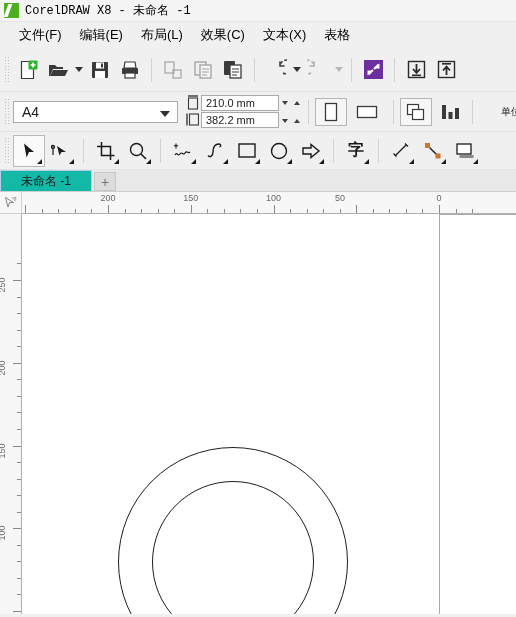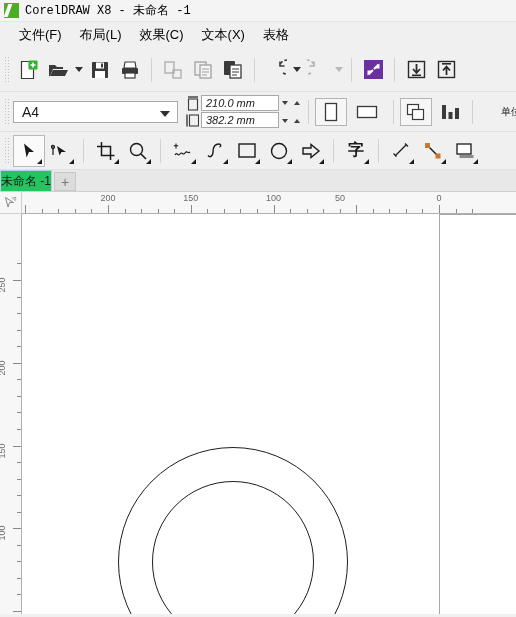--- a/index.html
+++ b/index.html
@@ -99,21 +99,21 @@
     display:flex; align-items:center;
     padding-left:8px;
     font-size:14px;
     position:relative;
     flex:0 0 auto;
   }
   .page-select .sel-caret{
     position:absolute; right:7px; top:9px;
     width:0;height:0;border-left:5px solid transparent;border-right:5px solid transparent;border-top:6px solid #303030;
   }
-  .dim-group { display:flex; align-items:center; margin-left:8px; flex:0 0 auto;font-style:italic; }
+  .dim-group { display:flex; align-items:flex-start; margin-left:8px; flex:0 0 auto; }
   .dim-icons { display:flex; flex-direction:column; gap:2px; margin-right:2px; }
   .dim-fields { display:flex; flex-direction:column; gap:1px; }
   .dim-field {
     width:78px; height:16px;
     border:1px solid #a9a9a9;
     background:#fff;
     font-size:11px;
     display:flex; align-items:center;
     padding-left:4px;
   }
@@ -153,24 +153,24 @@
   }
   .tool-text { font-size:16px; font-weight:bold; font-family:"DejaVu Sans", sans-serif; }
 
   
   .tabbar {
     height:22px; background:#e8e8e8;
     display:flex; align-items:flex-end;
     border-bottom:1px solid #cfcfcf;
   }
   .doc-tab {
-    height:21px; background:#22c55e;
+    height:21px; background:#14b8a6;
     border:1px solid #b4cfe3; border-bottom:none;
     display:flex;align-items:center;
-    padding:0 0; font-size:12px; white-space:nowrap;
+    padding:0 20px; font-size:12px; white-space:nowrap;
   }
   .tab-add {
     width:22px;height:19px;background:#dcdcdc;border:1px solid #c8c8c8;
     display:flex;align-items:center;justify-content:center;
     margin-left:2px; font-size:14px; color:#777;
   }
 
   
   .workspace {
     position:relative;
@@ -228,20 +228,21 @@
 </head>
 <body>
 
 <div class="titlebar">
   <div class="corel-logo"></div>
   <span class="title-text">CorelDRAW X8 - 未命名 -1</span>
 </div>
 
 <div class="menubar">
   <div class="menu-item">文件(F)</div>
+  <div class="menu-item">编辑(E)</div>
   <div class="menu-item">布局(L)</div>
   <div class="menu-item">效果(C)</div>
   <div class="menu-item">文本(X)</div>
   <div class="menu-item">表格</div>
 </div>
 
 <div class="toolbar toolbar-main">
   <div class="grip"></div>
 
   <div class="tb-btn">

